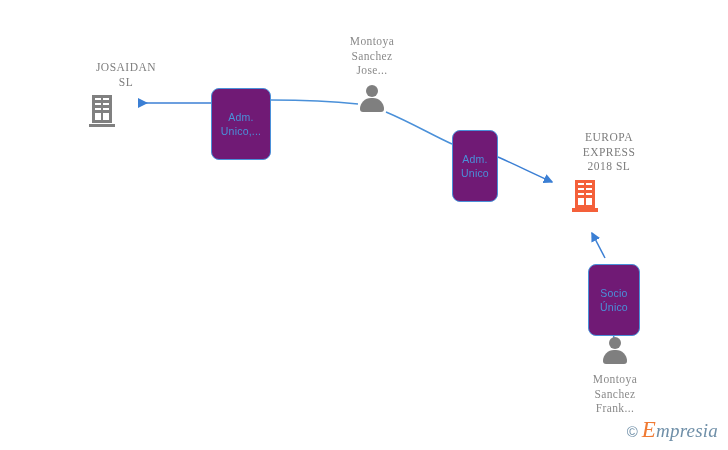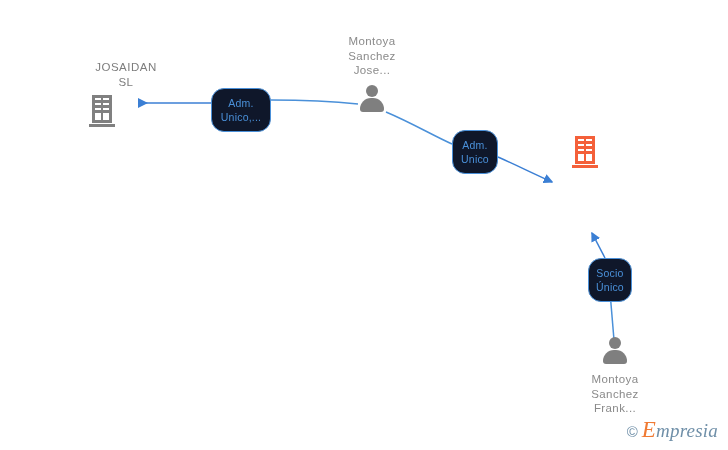--- a/index.html
+++ b/index.html
@@ -38,21 +38,21 @@
     align-items: center;
     width: 120px;
     text-align: center;
   }
   .node-label {
     color: #8a8a8a;
     font-size: 11.5px;
     line-height: 14.5px;
     letter-spacing: 0.4px;
     white-space: pre-line;
-    font-family: Liberation Sans, sans-serif;
+    font-family: Liberation Serif, serif;
   }
   .node-label.company {
     color: #7d7d7d;
     letter-spacing: 0.5px;
     margin-left: 48px;
   }
   
   .building {
     position: relative;
     width: 26px;
@@ -120,27 +120,27 @@
     width: 24px;
     height: 14px;
     background: currentColor;
     border-radius: 11px 11px 3px 3px;
   }
   
   .rel-box {
     position: absolute;
     box-sizing: border-box;
     border: 1.3px solid #4a90d9;
-    border-radius: 13px;
-    background: #0f172a;
+    border-radius: 8px;
+    background: #701a75;
     color: #4a90d9;
     font-size: 10.5px;
     line-height: 14px;
     text-align: center;
-    padding: 7px 7px;
+    padding: 21px 7px;
     white-space: pre-line;
     letter-spacing: 0.2px;
     font-family: "Liberation Sans", sans-serif;
   }
   
   #watermark {
     position: absolute;
     right: 10px;
     bottom: 9px;
     display: flex;
@@ -218,20 +218,23 @@
     <div class="node-label">Montoya
 Sanchez
 Jose...</div>
     <div class="person" style="margin-top:6px;">
       <div class="head"></div>
       <div class="body"></div>
     </div>
   </div>
 
   <div class="node" style="left:525px; top:130px;">
+    <div class="node-label company">EUROPA
+EXPRESS
+2018  SL</div>
     <div class="building icon-company-orange" style="margin-top:6px;">
       <div class="tower"></div>
       <div class="windows">
         <i></i>
           <i></i>
           <i></i>
           <i></i>
           <i></i>
           <i></i>
           <i class="door"></i>
@@ -250,21 +253,21 @@
 Sanchez
 Frank...</div>
   </div>
 
   <div class="rel-box" style="left:211px; top:88px; width:60px;">Adm.
 Unico,...</div>
 
   <div class="rel-box" style="left:452px; top:130px; width:46px;">Adm.
 Unico</div>
 
-  <div class="rel-box" style="left:588px; top:258px; width:44px;">Socio
+  <div class="rel-box" style="left:588px; top:264px; width:52px;">Socio
 Único</div>
 
   <div id="watermark">
     <span class="copy">©</span>
     <span class="brand"><span class="cap">E</span><span>mpresia</span></span>
   </div>
 
 </div>
 
 </body></html>

